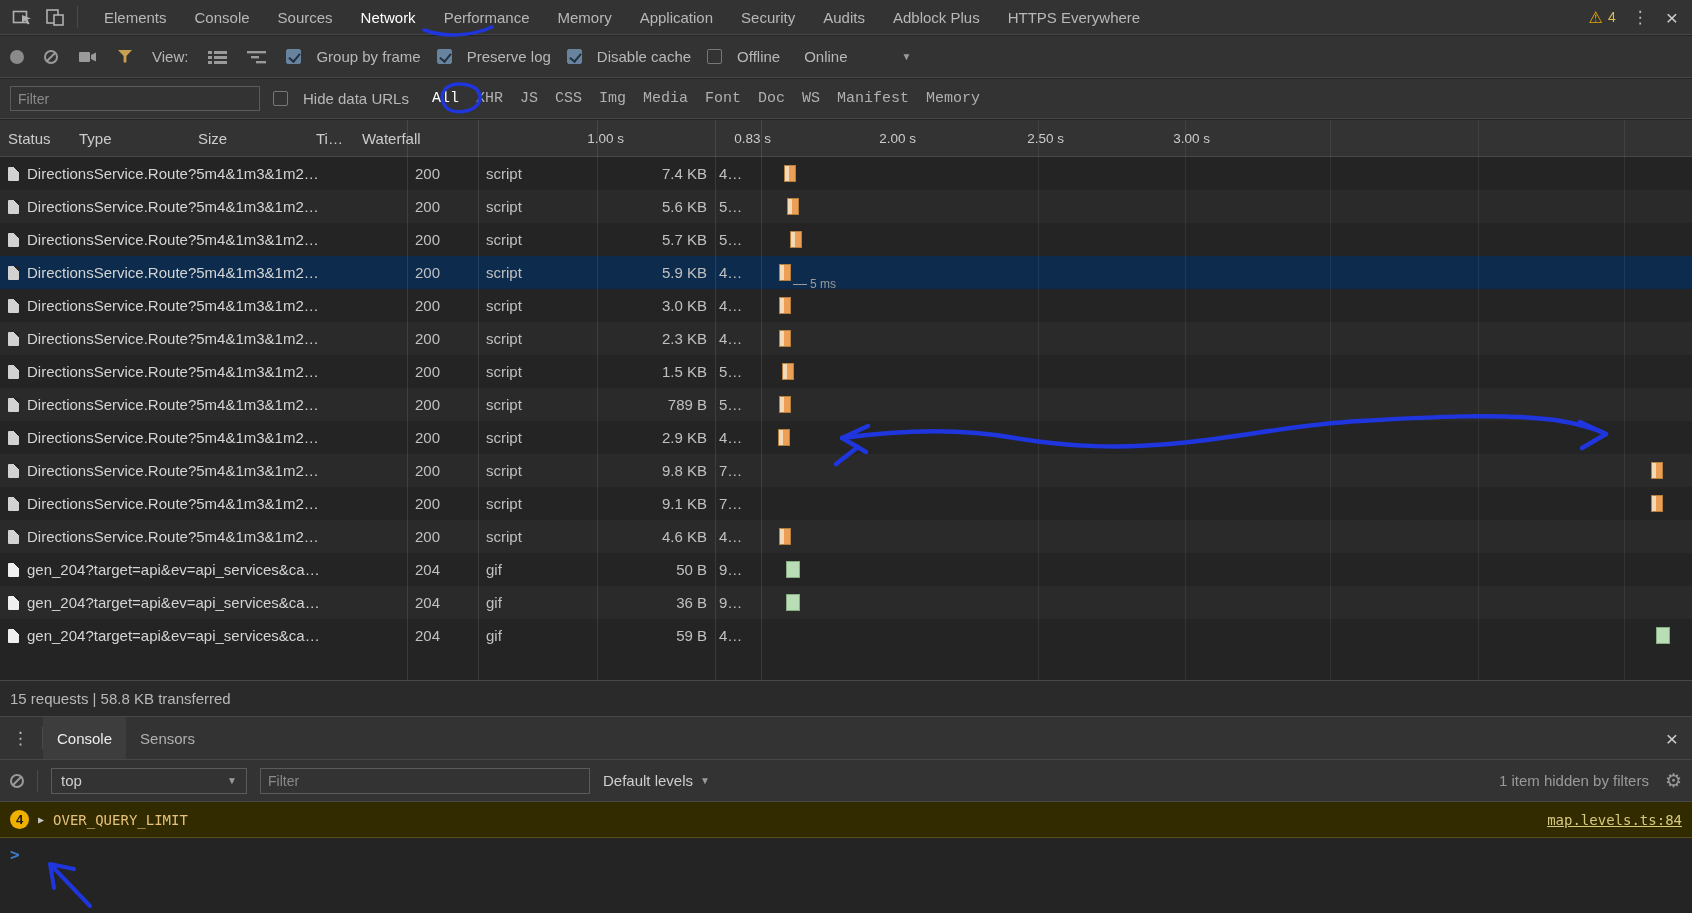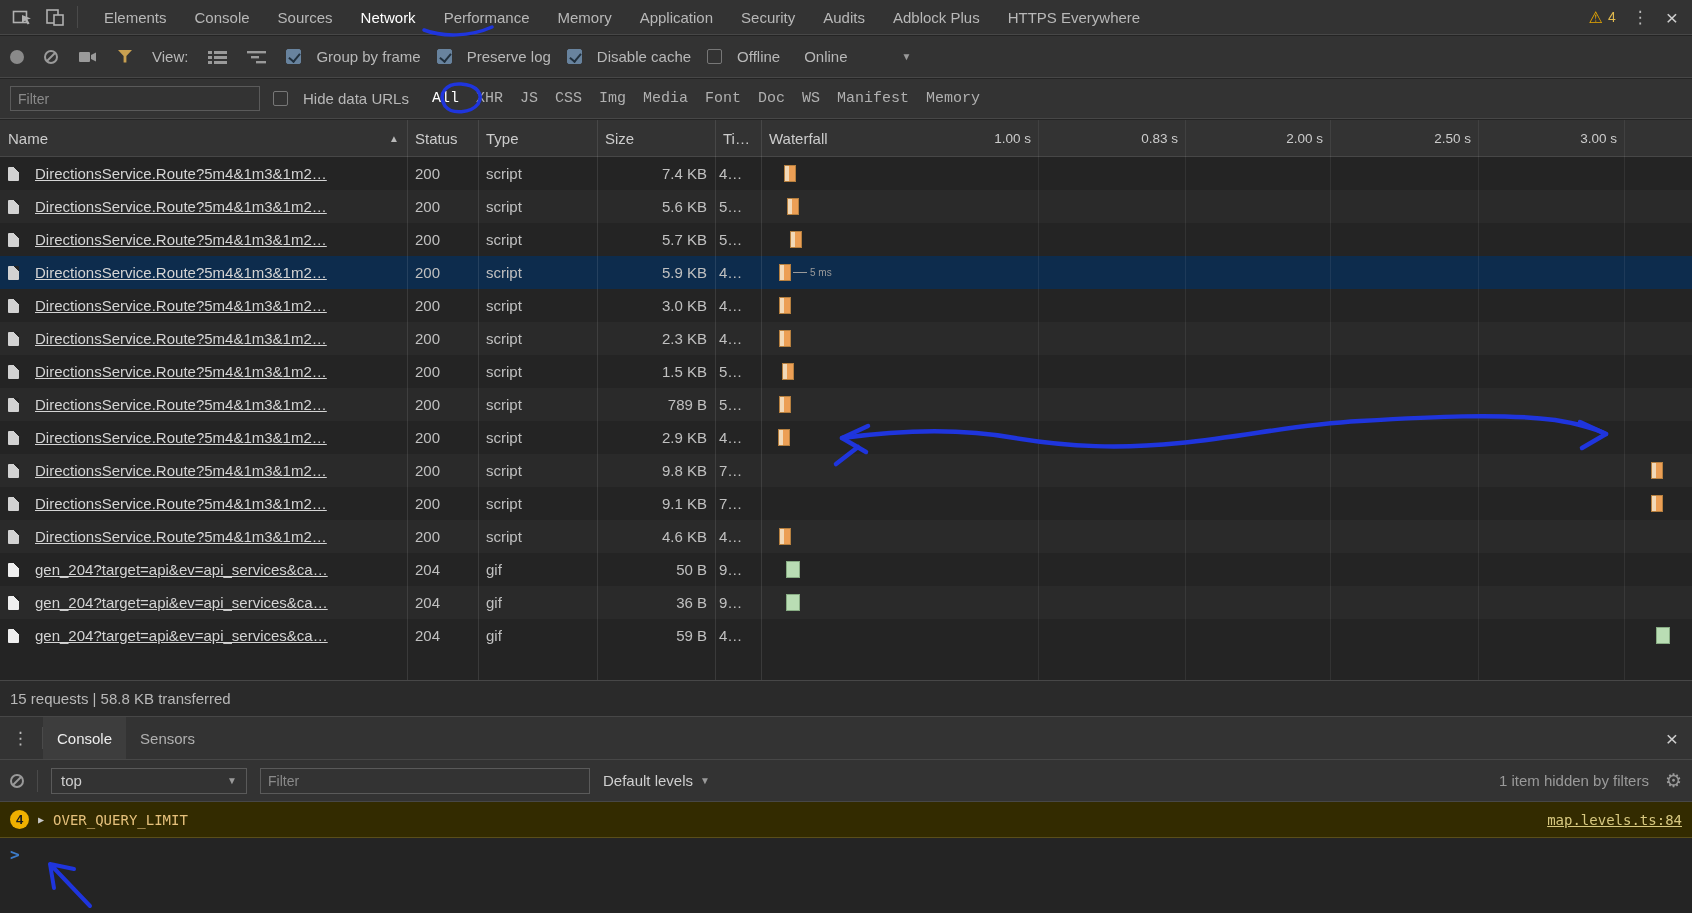--- a/index.html
+++ b/index.html
@@ -54,32 +54,32 @@
   .hc-type { width:119px; }
   .hc-size { width:118px; }
   .hc-time { width:46px; padding:0 4px; }
   .hc-waterfall { flex:1; }
   .tick-label { position:absolute; top:0; height:37px; line-height:37px; font-size:13.5px; color:#ccc; transform:translateX(-100%); padding-right:7px; white-space:nowrap; }
   .tbody { position:absolute; left:0; top:37px; width:100%; height:523px; overflow:hidden; }
   .nrow { display:flex; height:33px; line-height:33px; position:relative; }
   .nrow:nth-child(even) { background:#2a2a2a; }
   .nrow.selected { background:#0d2c4d; }
   .nc { padding:0 8px; white-space:nowrap; overflow:hidden; }
-  .nc-name { width:407px; display:flex; align-items:center; gap:16px; color:#d4d4d4;text-decoration:underline; }
+  .nc-name { width:407px; display:flex; align-items:center; gap:8px; color:#d4d4d4; }
   .nc-status { width:71px; color:#c0c0c0; }
   .nc-type { width:119px; color:#c0c0c0; }
   .nc-size { width:118px; color:#c0c0c0; text-align:right; }
   .nc-time { width:46px; color:#c0c0c0; padding:0 4px; }
   .nc-waterfall { flex:1; position:relative; padding:0; }
   .doc { width:11px; height:14px; flex:none; border-radius:1px; background:linear-gradient(225deg, #242424 4px, #d2d2d2 4px); }
   .doc.bright { background:linear-gradient(225deg, #242424 4px, #efefef 4px); }
   .wbar { position:absolute; top:8px; height:17px; width:12px; }
   .wbar.orange { background:linear-gradient(to right,#f2d9b8 40%,#ec9f55 40%); border:1px solid #b57f3f; }
   .wbar.green { width:14px; background:#b9ddb4; border:1px solid #87ab83; }
-  .sel-note { position:absolute; top:0; height:33px; line-height:33px; color:#9a9a9a; font-size:10px; display:flex; align-items:center; gap:3px; }
+  .sel-note { position:absolute; top:12px; height:33px; line-height:33px; color:#9a9a9a; font-size:12px; display:flex; align-items:center; gap:3px; }
   .sel-note .nline { width:14px; height:1px; background:#9a9a9a; }
   
   .grid-overlay { position:absolute; inset:0; pointer-events:none; }
   .col-sep { position:absolute; top:0; bottom:0; width:1px; background:rgba(255,255,255,0.10); }
   .wf-grid { position:absolute; top:0; bottom:0; width:1px; background:rgba(255,255,255,0.07); }
 
   
   .summary-bar { position:absolute; left:0; top:680px; width:100%; height:36px; background:#2a2a2a; border-top:1px solid #474747; display:flex; align-items:center; padding:0 10px; color:#b8b8b8; }
 
   
@@ -225,24 +225,20 @@
         <span class="type-pill">Font</span>
         <span class="type-pill">Doc</span>
         <span class="type-pill">WS</span>
         <span class="type-pill">Manifest</span>
         <span class="type-pill">Memory</span>
       </div>
   </div>
 
   <div class="table-region">
     <div class="thead">
-      <div class="hc hc-name">
-        <span>Name</span>
-        <span class="sort">▲</span>
-      </div>
       <div class="hc hc-status">
           <span>Status</span>
         </div>
       <div class="hc hc-type">
           <span>Type</span>
         </div>
       <div class="hc hc-size">
           <span>Size</span>
         </div>
       <div class="hc hc-time">

